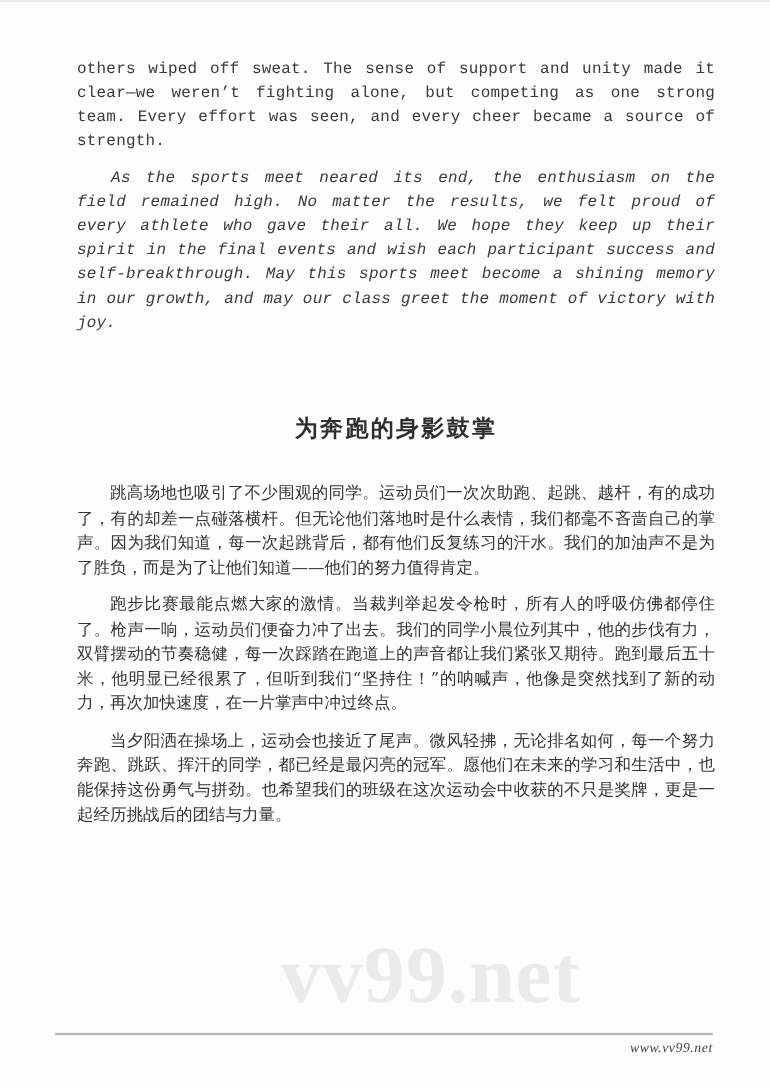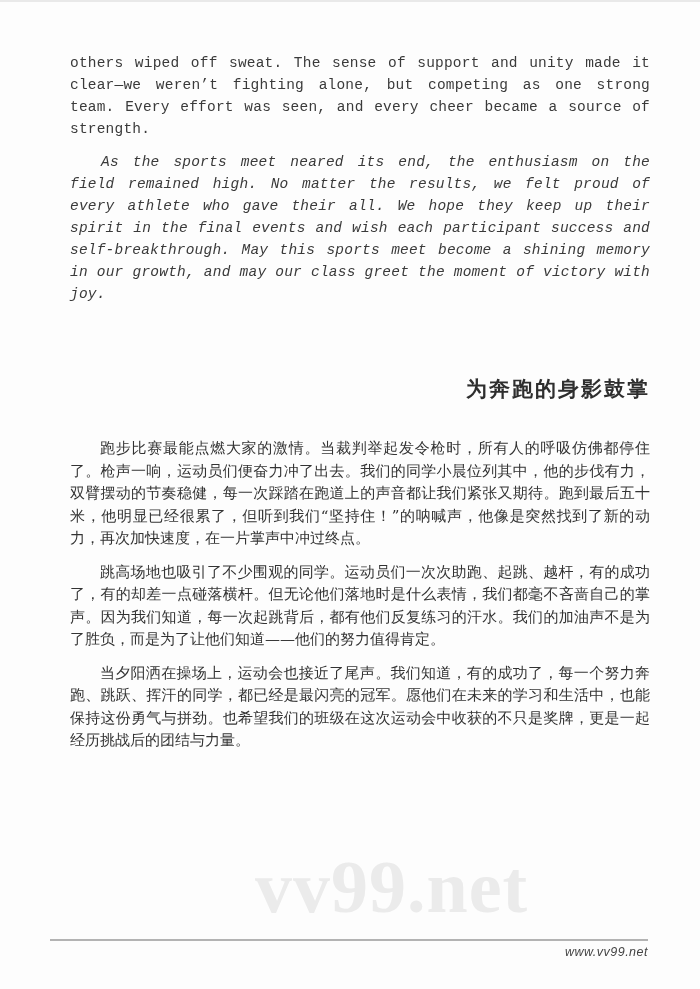--- a/index.html
+++ b/index.html
@@ -36,21 +36,21 @@
     text-indent: 31px;
     font-style: italic;
   }
   
   .essay-title {
     margin: 70px 0 34px 0;
     font-family: "DejaVu Sans", "Liberation Sans", sans-serif;
     font-size: 21px;
     font-weight: bold;
     color: #2e2e2e;
-    text-align: right;
+    text-align: center;
     letter-spacing: 2px;
   }
   
   .para-cn {
     margin: 0 0 11px 0;
     font-family: "DejaVu Serif", "Liberation Serif", serif;
     font-size: 15px;
     line-height: 22.5px;
     color: #333333;
     text-align: justify;
@@ -78,47 +78,47 @@
     top: 937px;
     height: 2px;
     background: #b3b3b3;
     z-index: 2;
   }
   .footer-url {
     position: absolute;
     right: 52px;
     top: 943px;
     z-index: 2;
-    font-family: Liberation Sans, sans-serif;
+    font-family: Liberation Serif, serif;
     font-style: italic;
     font-size: 12.5px;
     color: #444444;
     letter-spacing: 0.5px;
   }
 </style>
 </head>
 <body>
 
 <div class="page">
 
   <div class="content">
 
     <p class="para-en">others wiped off sweat. The sense of support and unity made it clear—we weren’t fighting alone, but competing as one strong team. Every effort was seen, and every cheer became a source of strength.</p>
 
     <p class="para-en indent">As the sports meet neared its end, the enthusiasm on the field remained high. No matter the results, we felt proud of every athlete who gave their all. We hope they keep up their spirit in the final events and wish each participant success and self-breakthrough. May this sports meet become a shining memory in our growth, and may our class greet the moment of victory with joy.</p>
 
     <h1 class="essay-title">为奔跑的身影鼓掌</h1>
 
 
+    <p class="para-cn">跳高场地也吸引了不少围观的同学。运动员们一次次助跑、起跳、越杆，有的成功了，有的却差一点碰落横杆。但无论他们落地时是什么表情，我们都毫不吝啬自己的掌声。因为我们知道，每一次起跳背后，都有他们反复练习的汗水。我们的加油声不是为了胜负，而是为了让他们知道——他们的努力值得肯定。</p>
+
     <p class="para-cn">跑步比赛最能点燃大家的激情。当裁判举起发令枪时，所有人的呼吸仿佛都停住了。枪声一响，运动员们便奋力冲了出去。我们的同学小晨位列其中，他的步伐有力，双臂摆动的节奏稳健，每一次踩踏在跑道上的声音都让我们紧张又期待。跑到最后五十米，他明显已经很累了，但听到我们“坚持住！”的呐喊声，他像是突然找到了新的动力，再次加快速度，在一片掌声中冲过终点。</p>
 
-    <p class="para-cn">跳高场地也吸引了不少围观的同学。运动员们一次次助跑、起跳、越杆，有的成功了，有的却差一点碰落横杆。但无论他们落地时是什么表情，我们都毫不吝啬自己的掌声。因为我们知道，每一次起跳背后，都有他们反复练习的汗水。我们的加油声不是为了胜负，而是为了让他们知道——他们的努力值得肯定。</p>
 
-
-    <p class="para-cn">当夕阳洒在操场上，运动会也接近了尾声。我们知道，有的成功了，每一个努力奔跑、跳跃、挥汗的同学，都已经是最闪亮的冠军。愿他们在未来的学习和生活中，也能保持这份勇气与拼劲。也希望我们的班级在这次运动会中收获的不只是奖牌，更是一起经历挑战后的团结与力量。</p>
+    <p class="para-cn">当夕阳洒在操场上，运动会也接近了尾声。微风轻拂，无论排名如何，每一个努力奔跑、跳跃、挥汗的同学，都已经是最闪亮的冠军。愿他们在未来的学习和生活中，也能保持这份勇气与拼劲。也希望我们的班级在这次运动会中收获的不只是奖牌，更是一起经历挑战后的团结与力量。</p>
 
   </div>
 
   <div class="watermark">vv99.net</div>
 
   <div class="footer-rule"></div>
 
   <div class="footer-url">www.vv99.net</div>
 
 </div>

